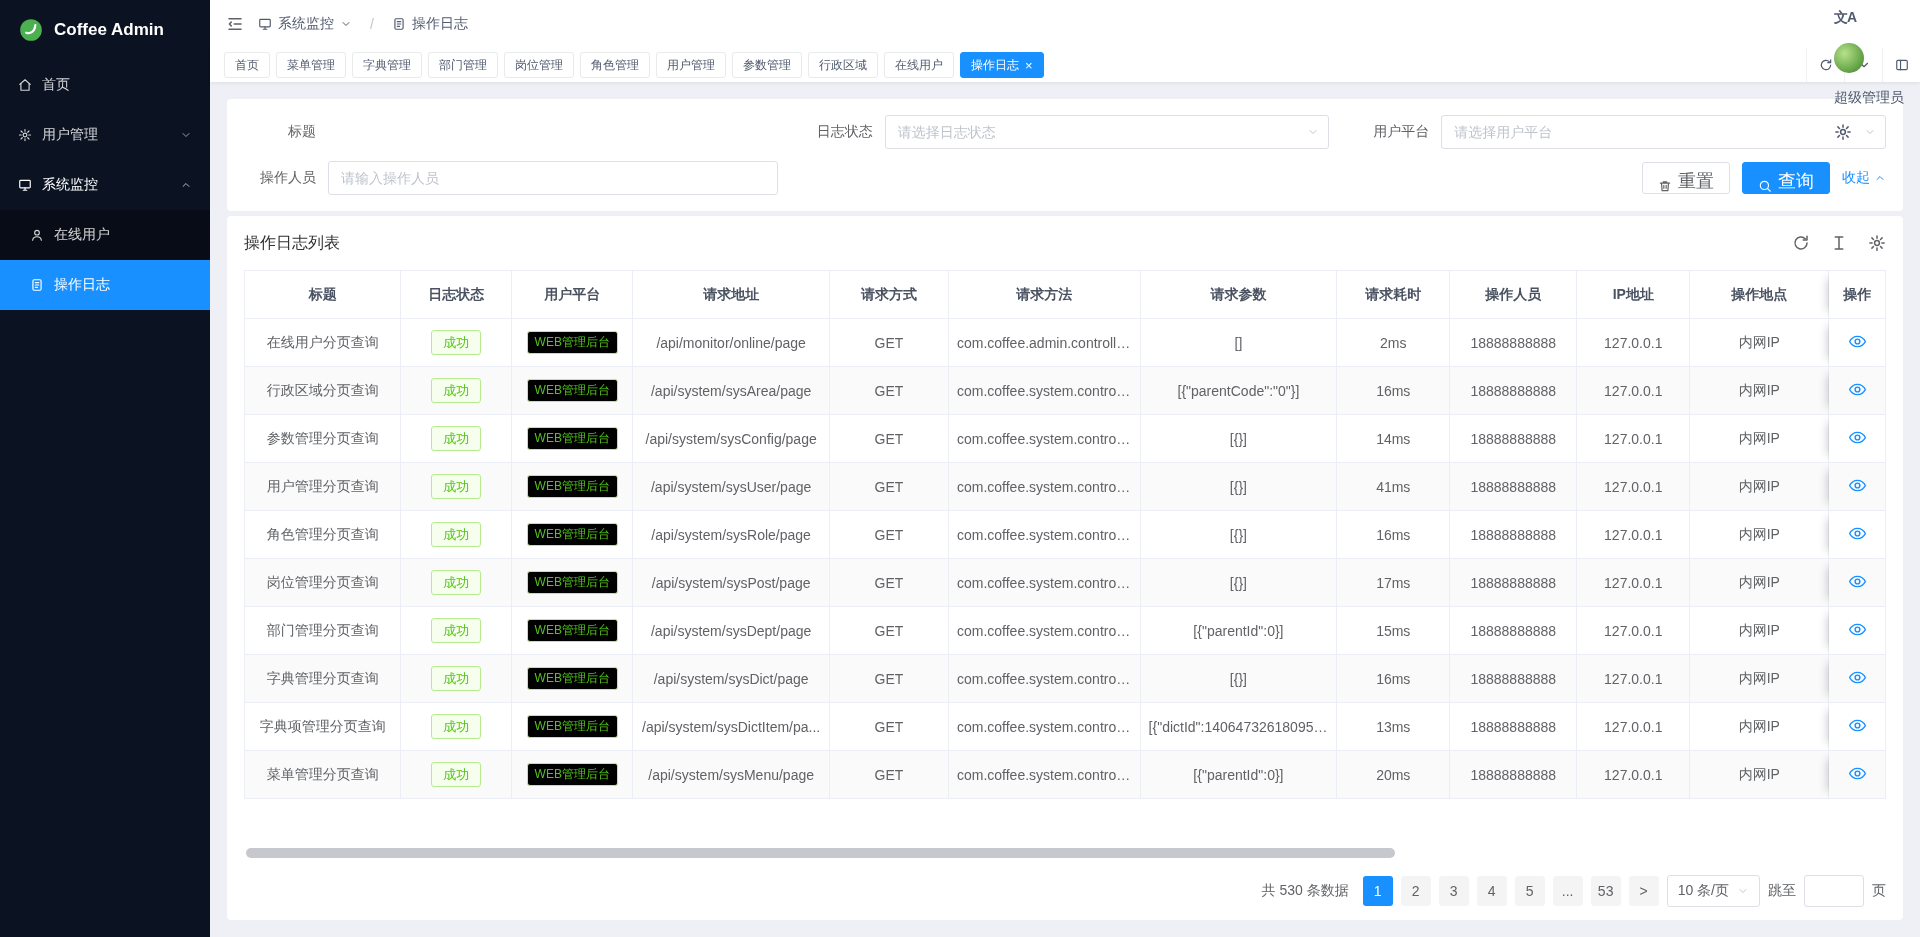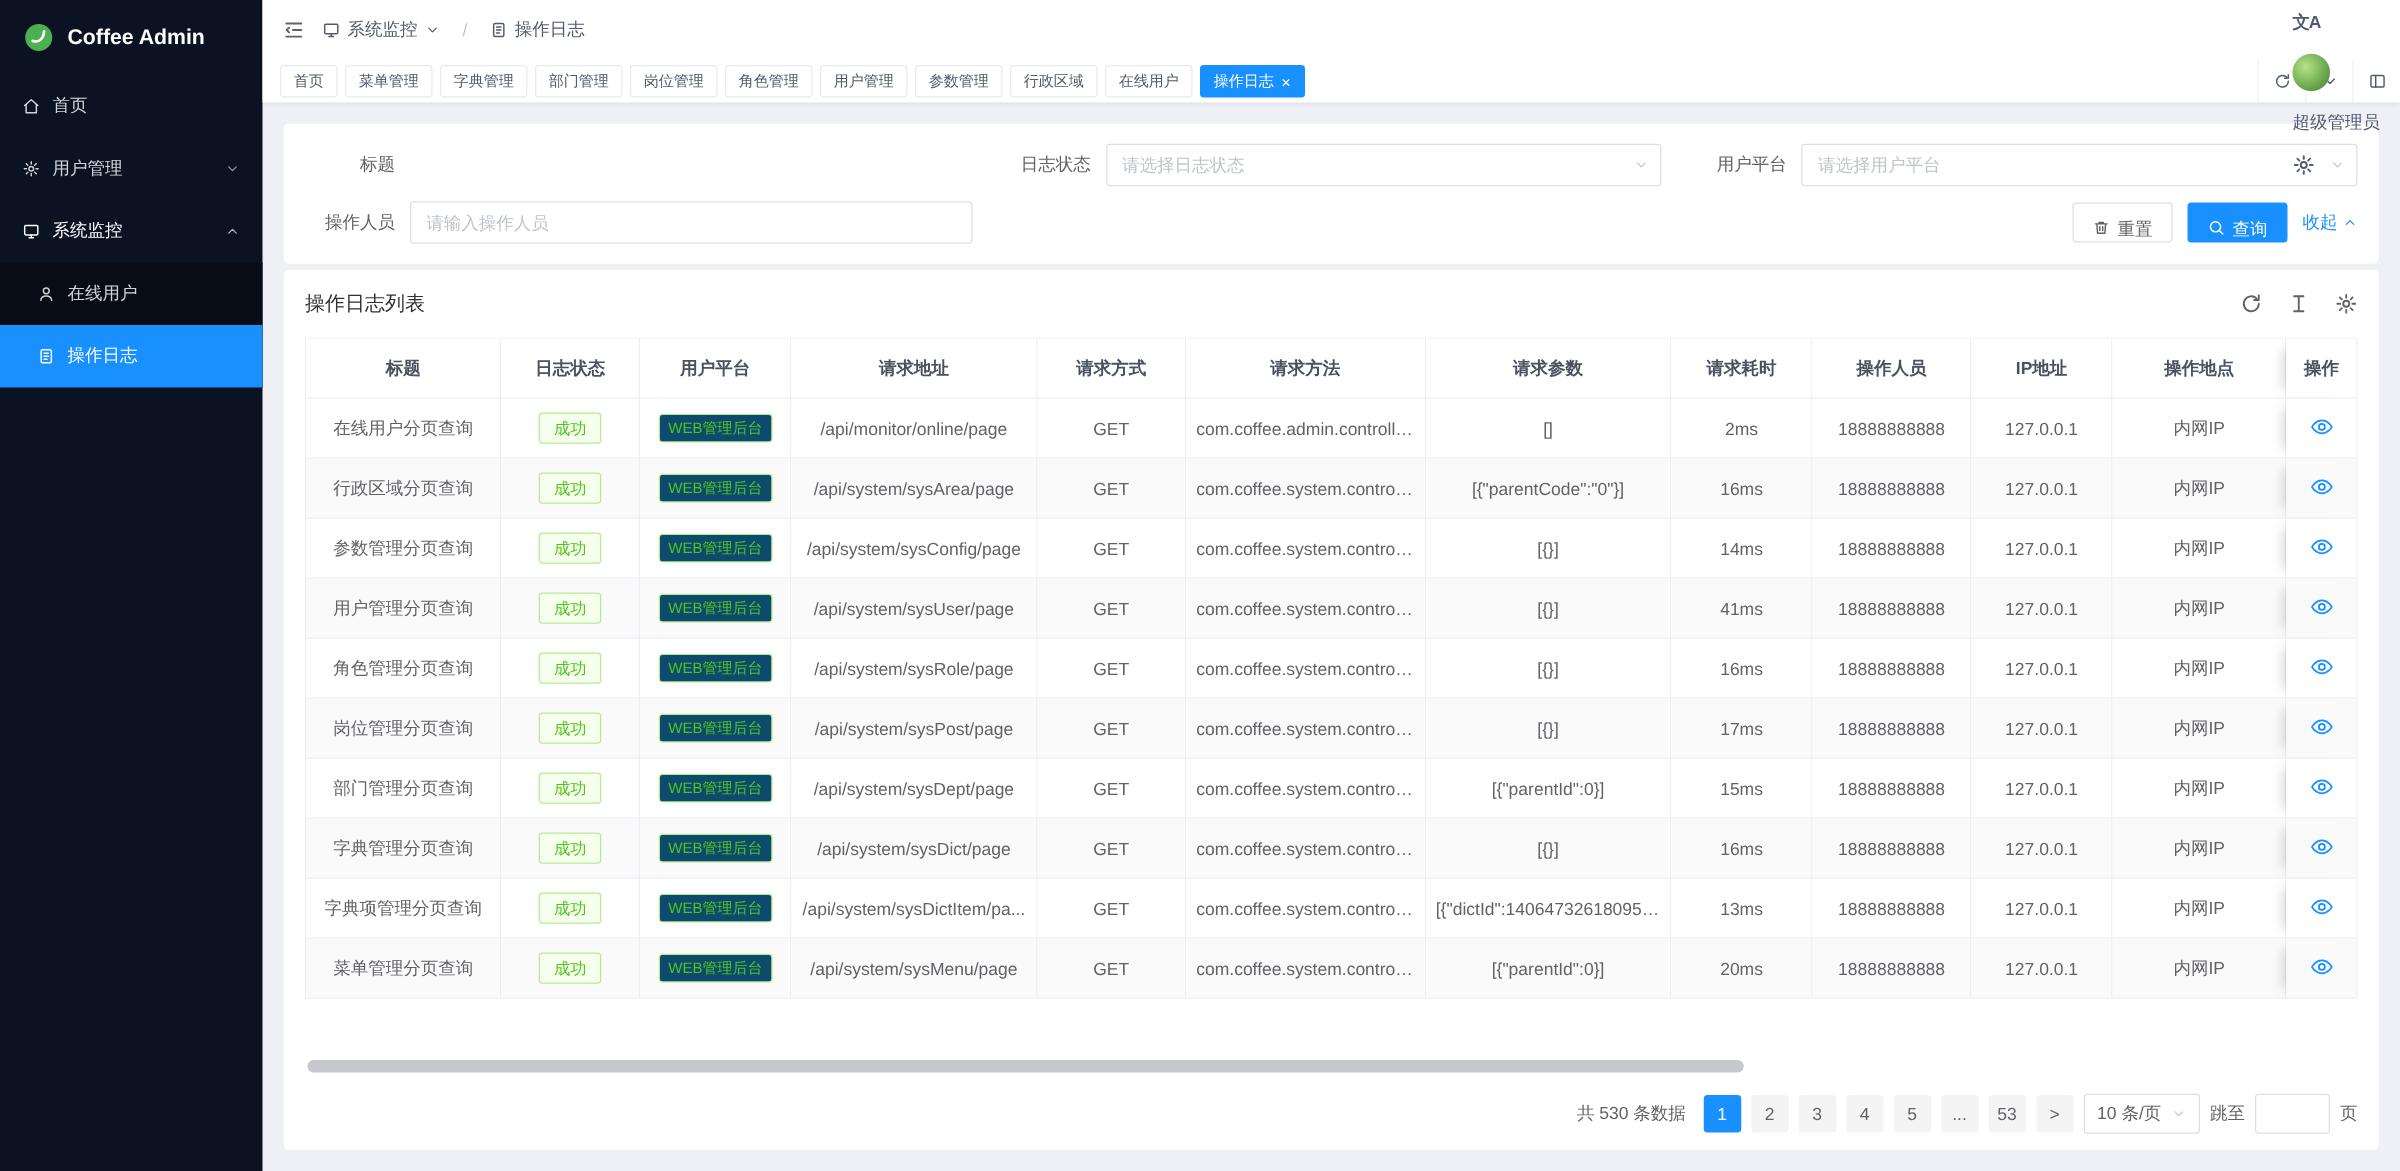--- a/index.html
+++ b/index.html
@@ -60,22 +60,22 @@
   .filter-item { display:flex; align-items:center; flex:1; margin-right:28px; min-width:0; }
   .filter-item.fixed-third { flex:0 0 32.5%; margin-right:0; }
   .filter-label { width:84px; flex-shrink:0; text-align:right; padding-right:12px;
     font-size:14px; color:#606266; }
   .filter-input { position:relative; flex:1; }
   .filter-input input { width:100%; height:34px; border:1px solid #dcdfe6; border-radius:3px;
     padding:0 30px 0 12px; font-size:14px; color:#606266; outline:none; background:#fff; }
   .filter-input input::placeholder { color:#bfc4cc; }
   .select-arrow { position:absolute; right:10px; top:50%; transform:translateY(-50%); color:#c0c4cc; }
   .filter-actions { margin-left:auto; display:flex; align-items:center; gap:12px; }
-  .btn { height:32px; padding:12px 15px; border-radius:3px; font-size:14px; display:inline-flex;
-    align-items:flex-start; gap:6px; cursor:pointer; border:1px solid #dcdfe6; background:#fff; color:#606266; }
+  .btn { height:32px; padding:0 15px; border-radius:3px; font-size:18px; display:inline-flex;
+    align-items:flex-end; gap:6px; cursor:pointer; border:1px solid #dcdfe6; background:#fff; color:#606266; }
   .btn-primary { background:#1890ff; border-color:#1890ff; color:#fff; }
   .link-collapse { color:#1890ff; font-size:14px; display:flex; align-items:center; gap:4px; cursor:pointer; }
 
   .table-card { background:#fff; border-radius:4px; margin-top:5px; flex:1;
     display:flex; flex-direction:column; padding:0 17px; min-height:0; }
   .table-card-header { height:54px; flex-shrink:0; display:flex; align-items:center; }
   .table-title { font-size:16px; color:#303133; font-weight:500; }
   .table-tools { margin-left:auto; display:flex; align-items:center; gap:20px; color:#606266; }
   .tool-icon { cursor:pointer; display:flex; }
 
@@ -88,21 +88,21 @@
   th { color:#4a5261; font-weight:bold; }
   tbody tr:nth-child(even) td { background:#fafafa; }
   .op-col { box-shadow:-10px 0 10px -8px rgba(0,0,0,.18); }
   col.c0{width:155px} col.c1{width:110px} col.c2{width:120px} col.c3{width:195px}
   col.c4{width:118px} col.c5{width:190px} col.c6{width:195px} col.c7{width:112px}
   col.c8{width:126px} col.c9{width:112px} col.c10{width:138px} col.c11{width:56px}
 
   .badge-success { display:inline-block; padding:4px 11px; font-size:13px; color:#52c41a;
     background:#f6ffed; border:1px solid #b7eb8f; border-radius:3px; line-height:1.2; }
   .badge-platform { display:inline-block; padding:3px 7px; font-size:12px; color:#52c41a;
-    background:#0c4a6e; border:1px solid #b7eb8f; border-radius:3px; line-height:1.2; }
+    background:#000000; border:1px solid #b7eb8f; border-radius:3px; line-height:1.2; }
   .eye-btn { display:inline-flex; cursor:pointer; }
 
   .table-spacer { flex:1; }
   .hscroll { height:10px; margin:6px 0 4px; position:relative; flex-shrink:0; }
   .hscroll-thumb { position:absolute; left:2px; top:0; height:10px; width:70%;
     background:#c6c8cd; border-radius:5px; cursor:pointer; }
 
   .pagination { height:58px; flex-shrink:0; display:flex; align-items:center;
     justify-content:flex-end; gap:8px; font-size:14px; color:#606266; }
   .total-text { margin-right:6px; }

